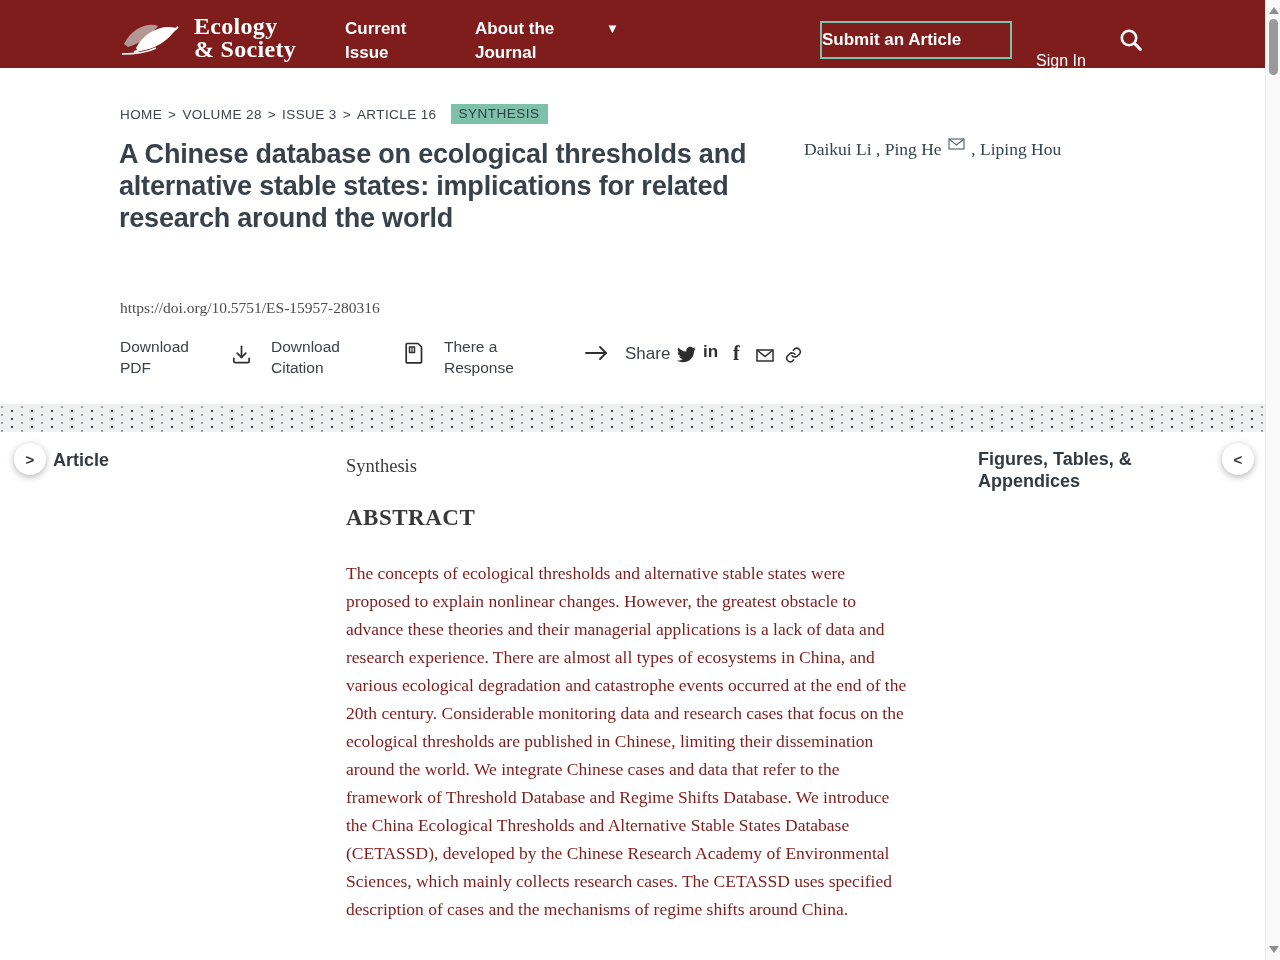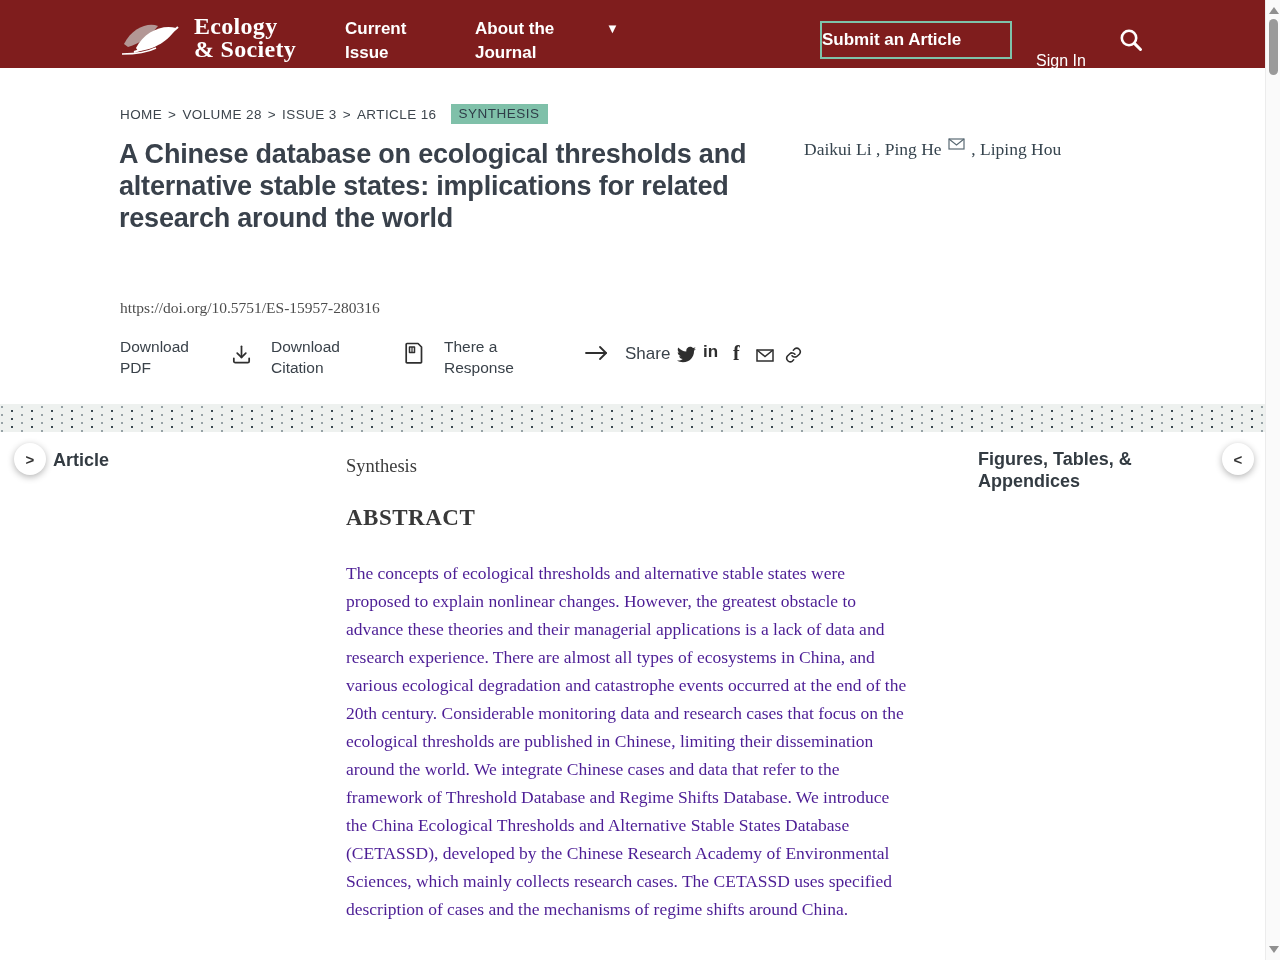--- a/index.html
+++ b/index.html
@@ -54,21 +54,21 @@
   .left-toggle { left:14px; top:443px; }
   .right-toggle { left:1222px; top:443px; }
   .panel-heading { position:absolute; font-size:18px; line-height:22px; font-weight:700; color:#333b42; cursor:pointer; }
   .details-heading { left:53px; top:449px; }
   .figures-heading { left:978px; top:448px; width:175px; }
 
   .section-type { position:absolute; left:346px; top:456px; font-family:"Liberation Serif", serif; font-size:18.5px; color:#3c3c3c; }
   .abstract-heading { position:absolute; left:346px; top:505px; width:565px; text-align:left;
                       font-family:"Liberation Serif", serif; font-size:23px; font-weight:700; letter-spacing:.5px; color:#393939; }
   .abstract-body { position:absolute; left:346px; top:559px; width:567px; font-family:"Liberation Serif", serif;
-                   font-size:17.5px; line-height:28px; color:#4c1d95; }
+                   font-size:17.5px; line-height:28px; color:#7f1d1d; }
 
   
   .scrollbar { position:absolute; right:0; top:0; width:15px; height:960px; background:#fafafa; border-left:1px solid #ececec; }
   .sb-arrow { position:absolute; left:3px; width:0; height:0; border-left:5px solid transparent; border-right:5px solid transparent; cursor:pointer; }
   .sb-up { top:7px; border-bottom:7px solid #8f8f8f; }
   .sb-down { bottom:7px; border-top:7px solid #8f8f8f; }
   .sb-thumb { position:absolute; left:3px; top:19px; width:9px; height:56px; background:#9a9a9a; border-radius:5px; cursor:pointer; }
 
   svg { display:block; }
 </style>

